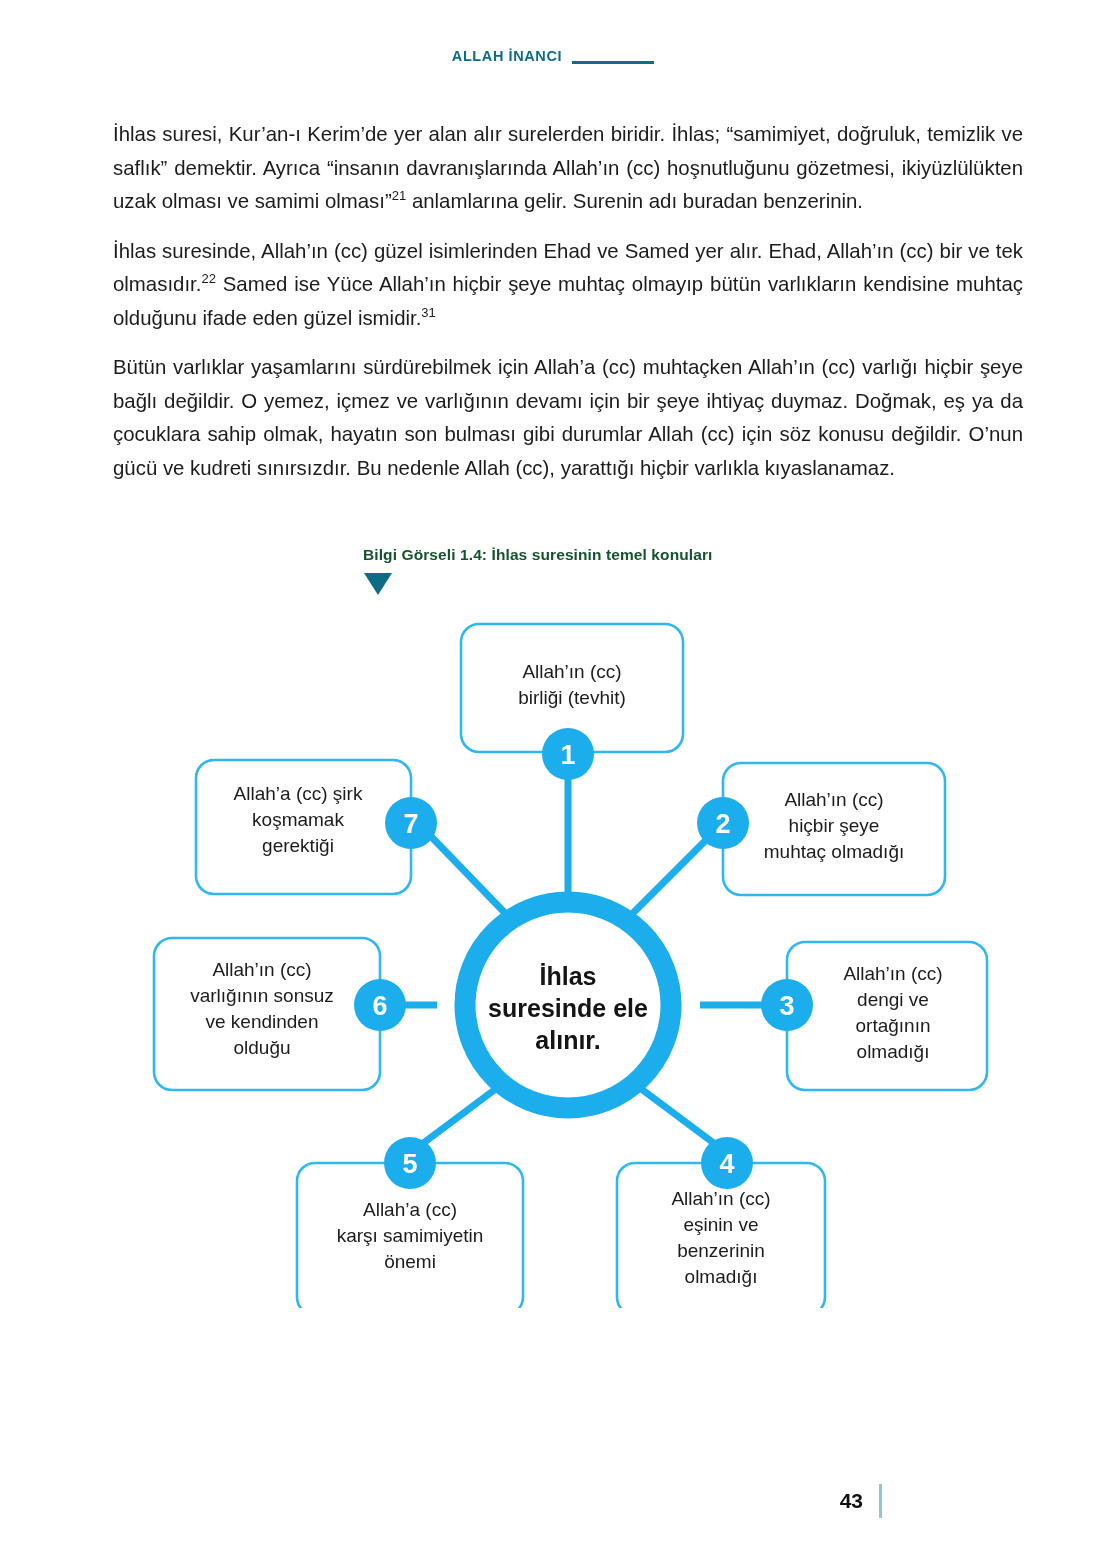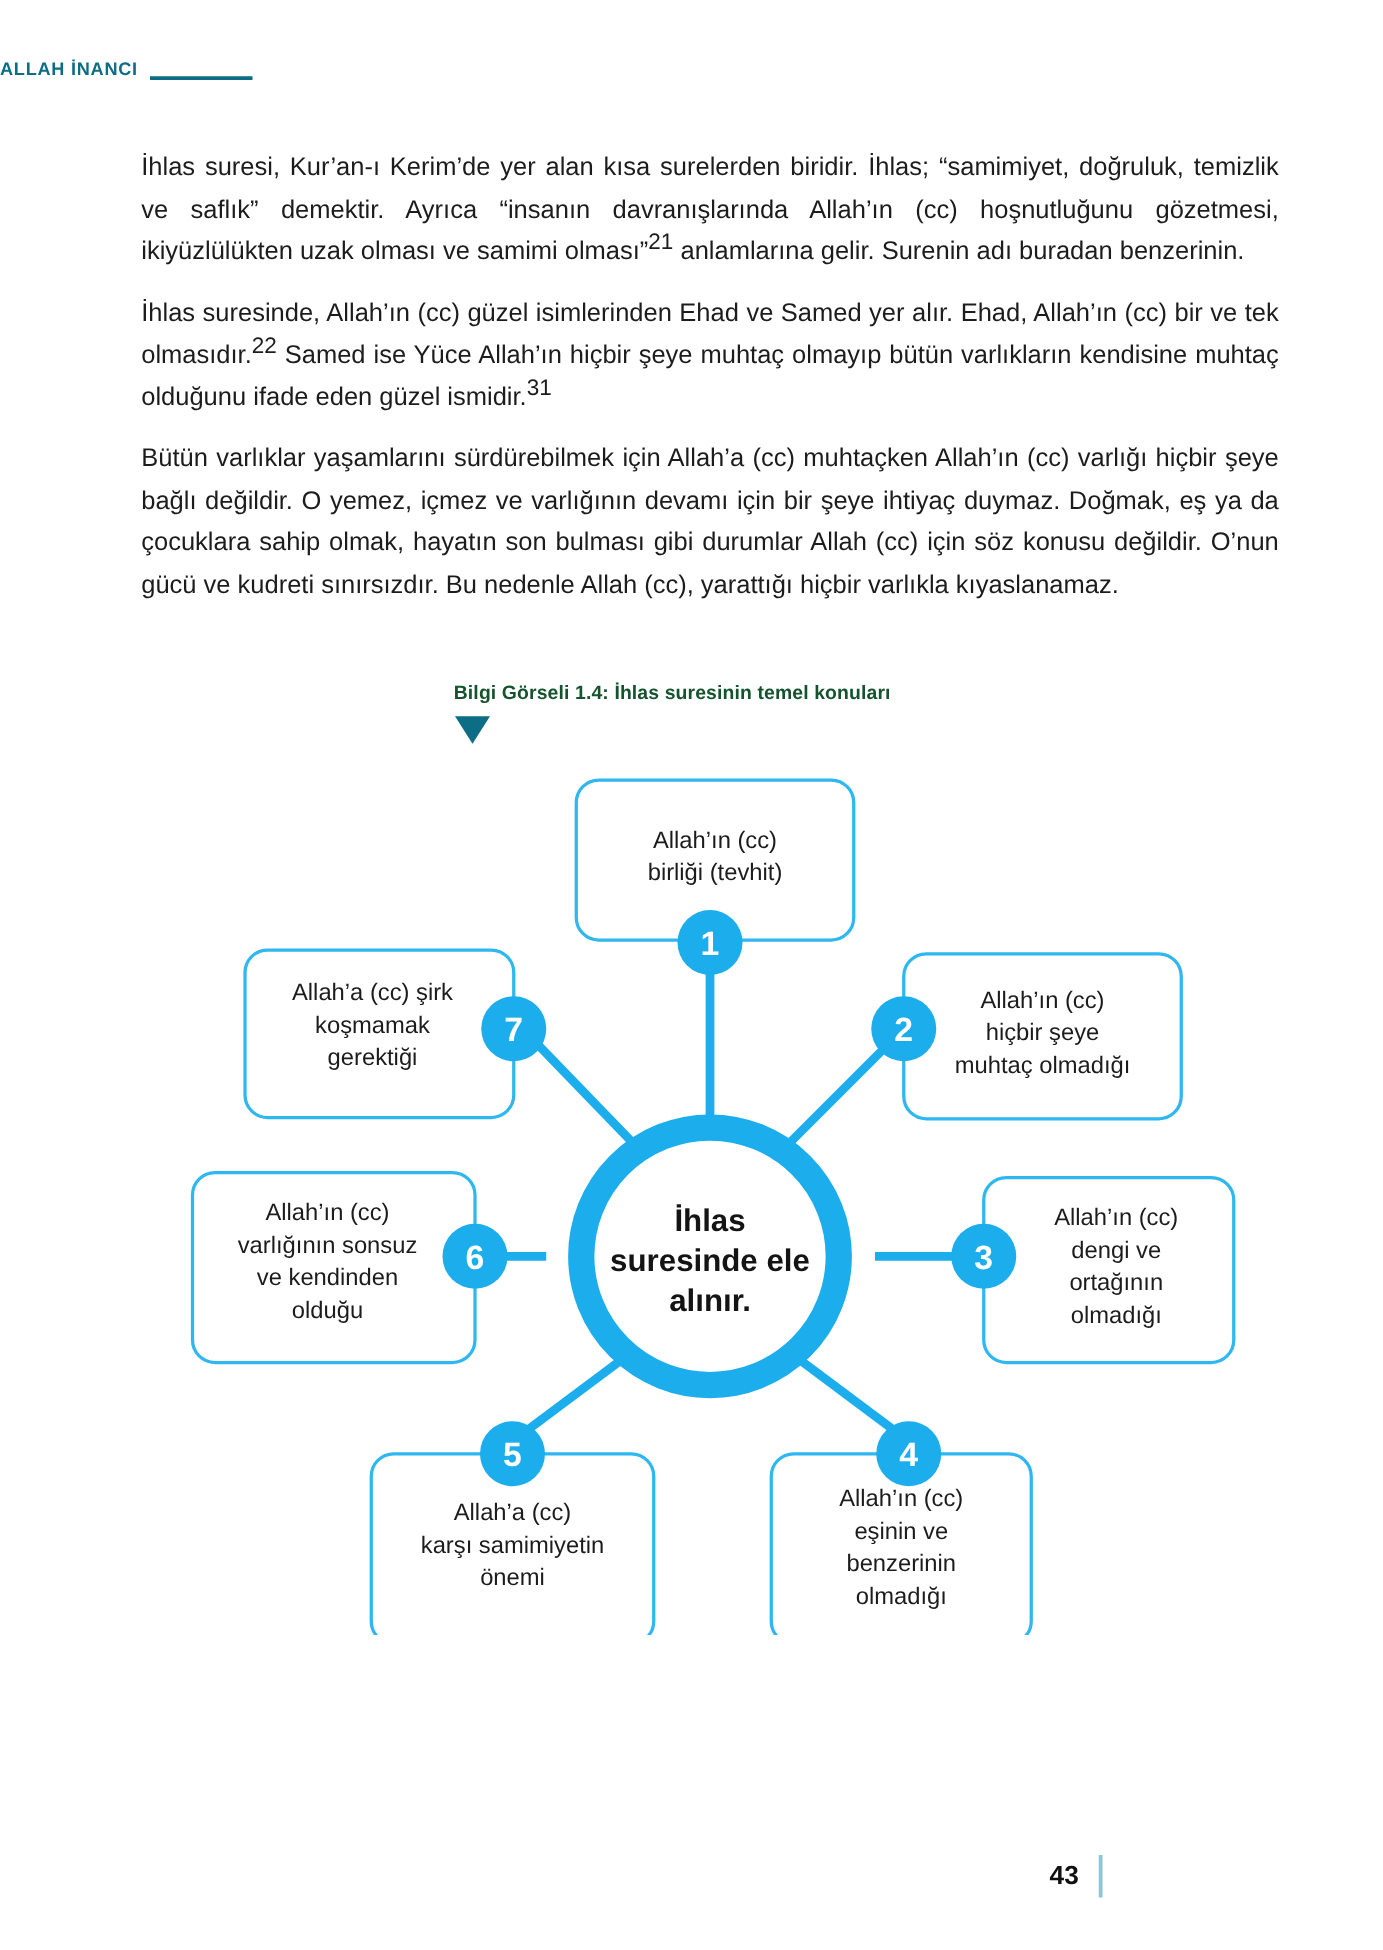--- a/index.html
+++ b/index.html
@@ -16,21 +16,21 @@
 
   
   .page-header {
     position: absolute;
     top: 36px;
     right: 0;
     left: 0;
     height: 40px;
     display: flex;
     align-items: center;
-    justify-content: flex-start;
+    justify-content: center;
     padding-right: 0;
   }
   .page-header .ht {
     font-size: 14.5px;
     font-weight: bold;
     letter-spacing: 0.6px;
     color: #0d6d85;
   }
   .page-header .hrule {
     width: 82px;
@@ -51,21 +51,21 @@
     font-size: 20.4px;
     line-height: 33.5px;
     text-align: justify;
     text-justify: inter-word;
     margin: 0 0 16px 0;
     color: #1c1c1c;
   }
   .para:last-child { margin-bottom: 12px; }
   .para b { font-weight: normal; }
   .para sup {
-    font-size: 18px;
+    font-size: 13px;
     vertical-align: super;
     line-height: 0;
   }
 
   
   .figure {
     position: absolute;
     left: 0;
     top: 536px;
     width: 1106px;
@@ -143,21 +143,21 @@
 </head>
 <body>
 
 <div class="page-header">
   <span class="ht">ALLAH İNANCI</span>
   <span class="hrule"></span>
 </div>
 
 <div class="content">
 
-  <p class="para"><span>İhlas suresi, Kur’an-ı Kerim’de yer alan kısa surelerden biridir. </span><b>İhlas;</b><span> “samimiyet, doğruluk, temizlik ve saflık” demektir. Ayrıca “insanın davranışlarında Allah’ın (cc) hoşnutluğunu gözetmesi, ikiyüzlülükten uzak olması ve samimi olması”</span><sup>21</sup><span> anlamlarına gelir. Surenin adı buradan benzerinin.</span></p>
+  <p class="para"><span>İhlas suresi, Kur’an-ı Kerim’de yer alan alır surelerden biridir. </span><b>İhlas;</b><span> “samimiyet, doğruluk, temizlik ve saflık” demektir. Ayrıca “insanın davranışlarında Allah’ın (cc) hoşnutluğunu gözetmesi, ikiyüzlülükten uzak olması ve samimi olması”</span><sup>21</sup><span> anlamlarına gelir. Surenin adı buradan benzerinin.</span></p>
 
   <p class="para"><span>İhlas suresinde, Allah’ın (cc) güzel isimlerinden Ehad ve Samed yer alır. Ehad, Allah’ın (cc) bir ve tek olmasıdır.</span><sup>22</sup><span> Samed ise Yüce Allah’ın hiçbir şeye muhtaç olmayıp bütün varlıkların kendisine muhtaç olduğunu ifade eden güzel ismidir.</span><sup>31</sup></p>
 
   <p class="para">Bütün varlıklar yaşamlarını sürdürebilmek için Allah’a (cc) muhtaçken Allah’ın (cc) varlığı hiçbir şeye bağlı değildir. O yemez, içmez ve varlığının devamı için bir şeye ihtiyaç duymaz. Doğmak, eş ya da çocuklara sahip olmak, hayatın son bulması gibi durumlar Allah (cc) için söz konusu değildir. O’nun gücü ve kudreti sınırsızdır. Bu nedenle Allah (cc), yarattığı hiçbir varlıkla kıyaslanamaz.</p>
 </div>
 
 <div class="figure">
 
   <div class="fig-caption">Bilgi Görseli 1.4: İhlas suresinin temel konuları</div>
   <div class="fig-arrow"></div>

